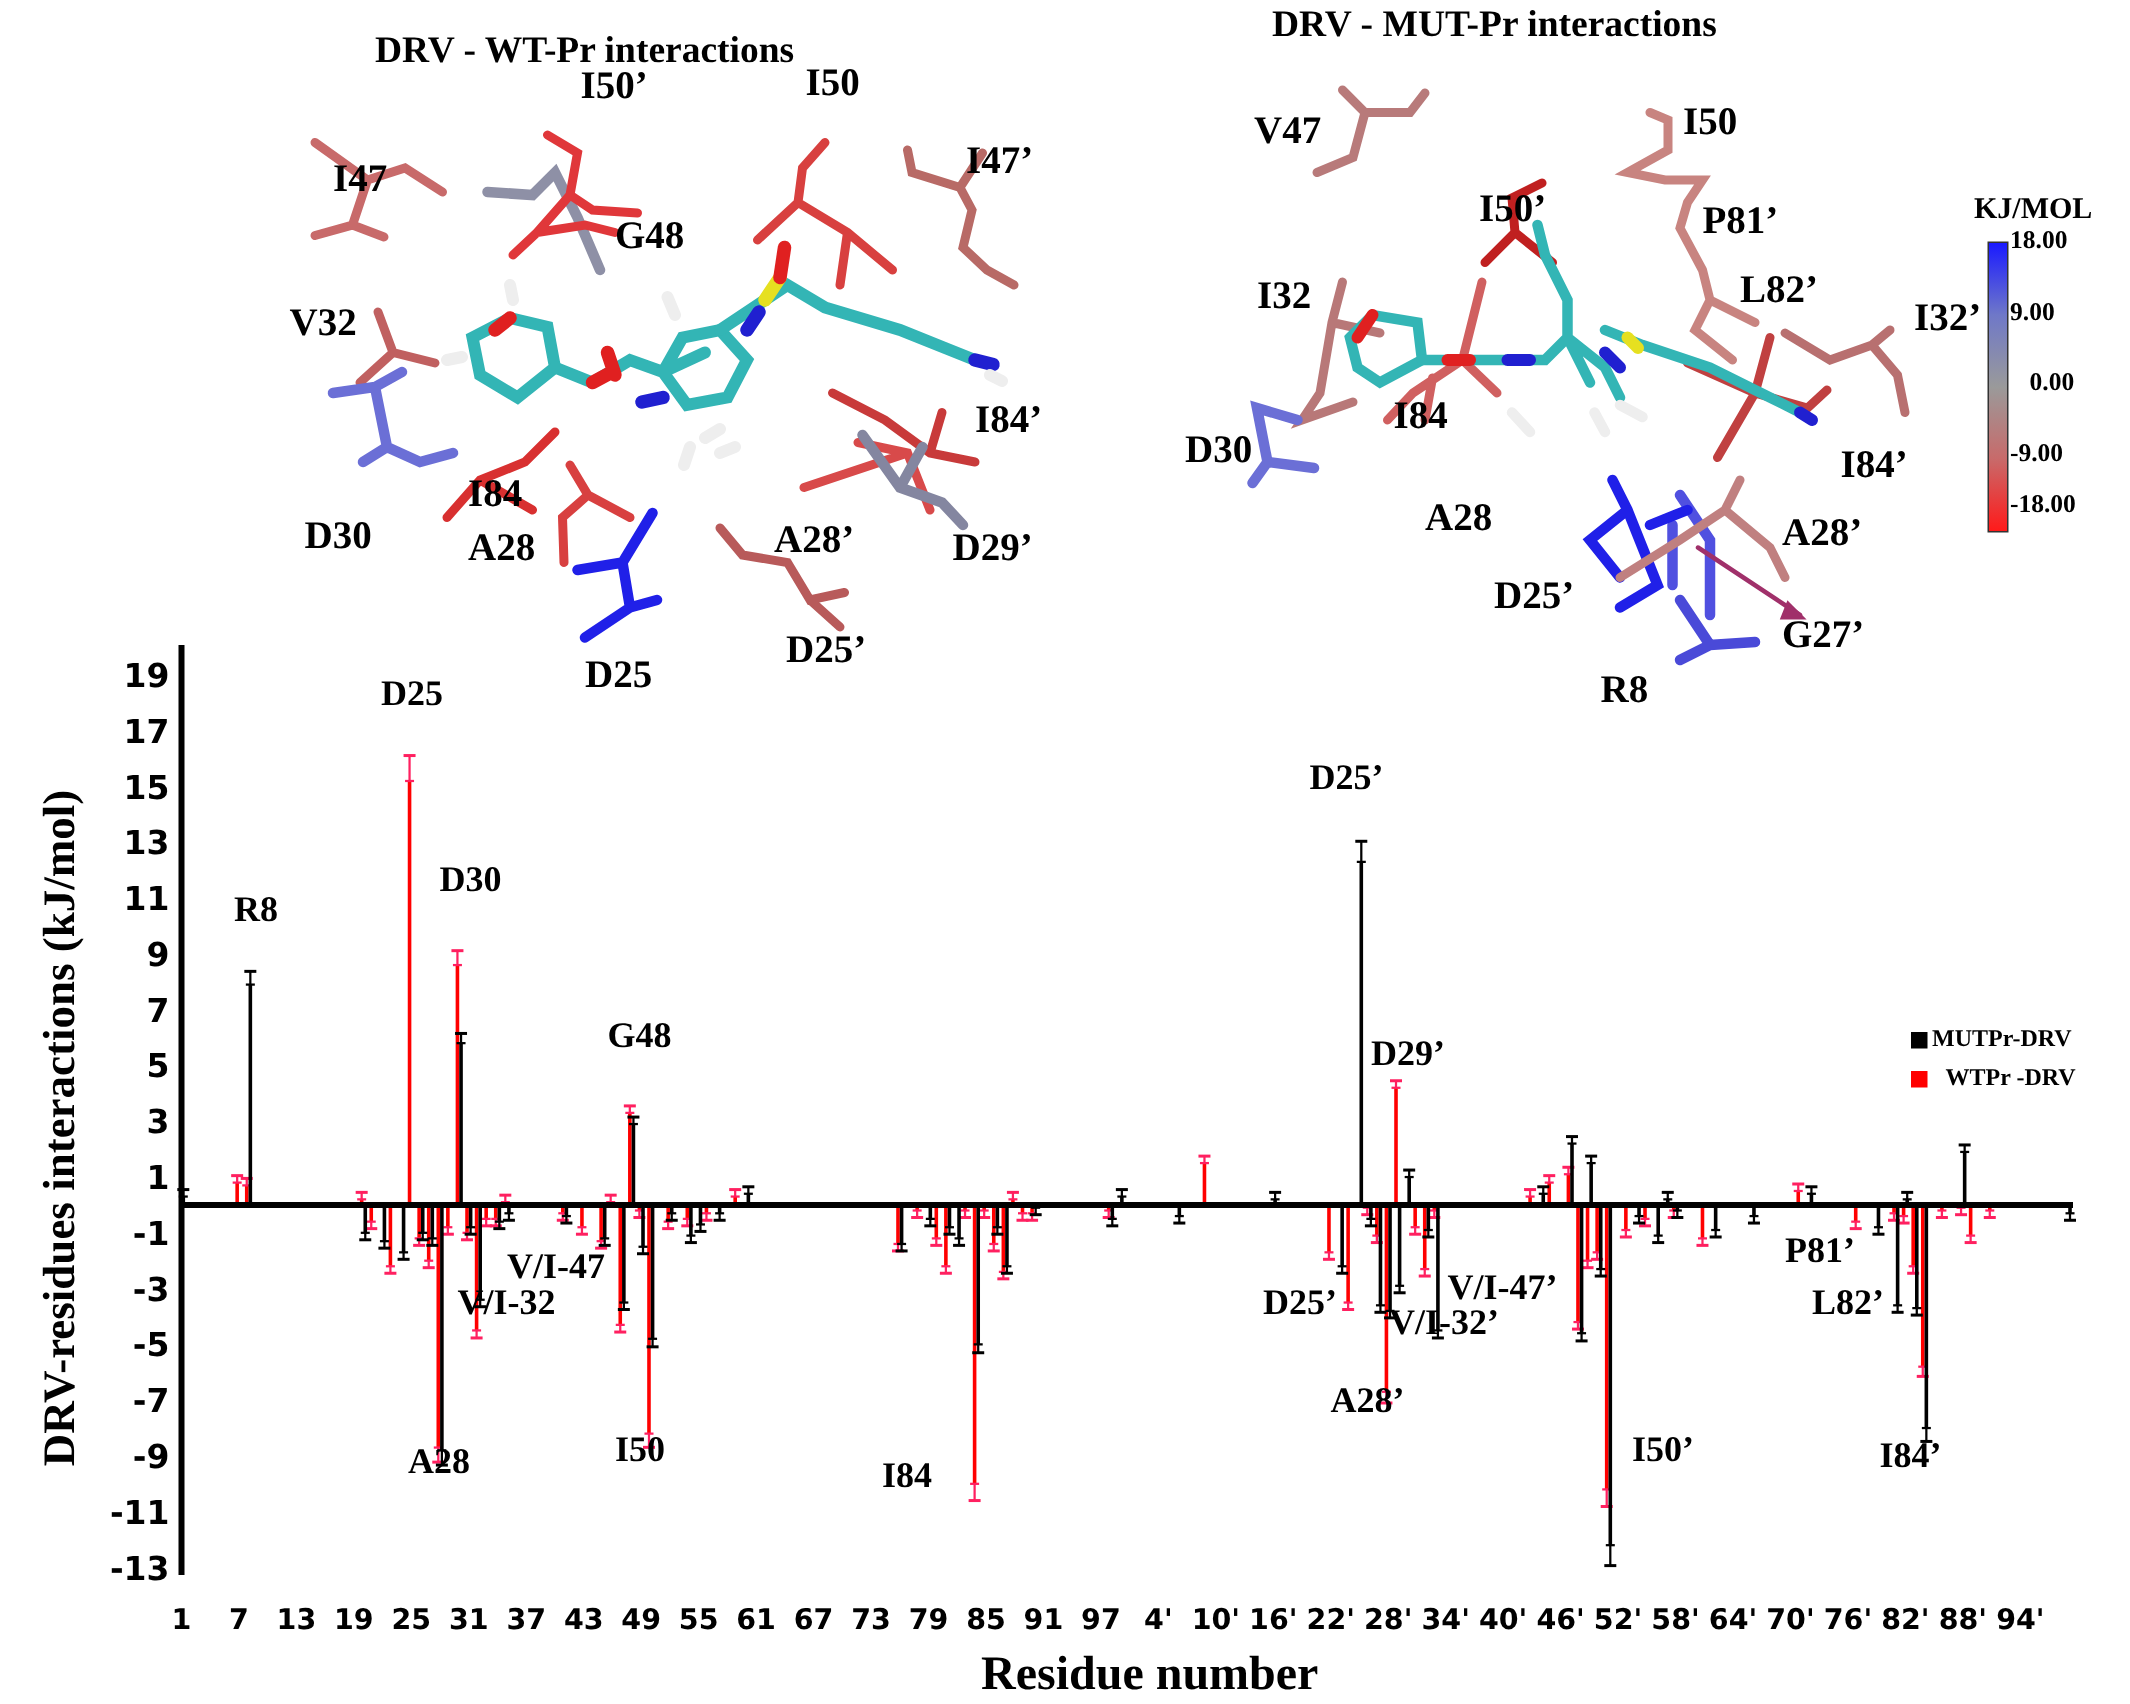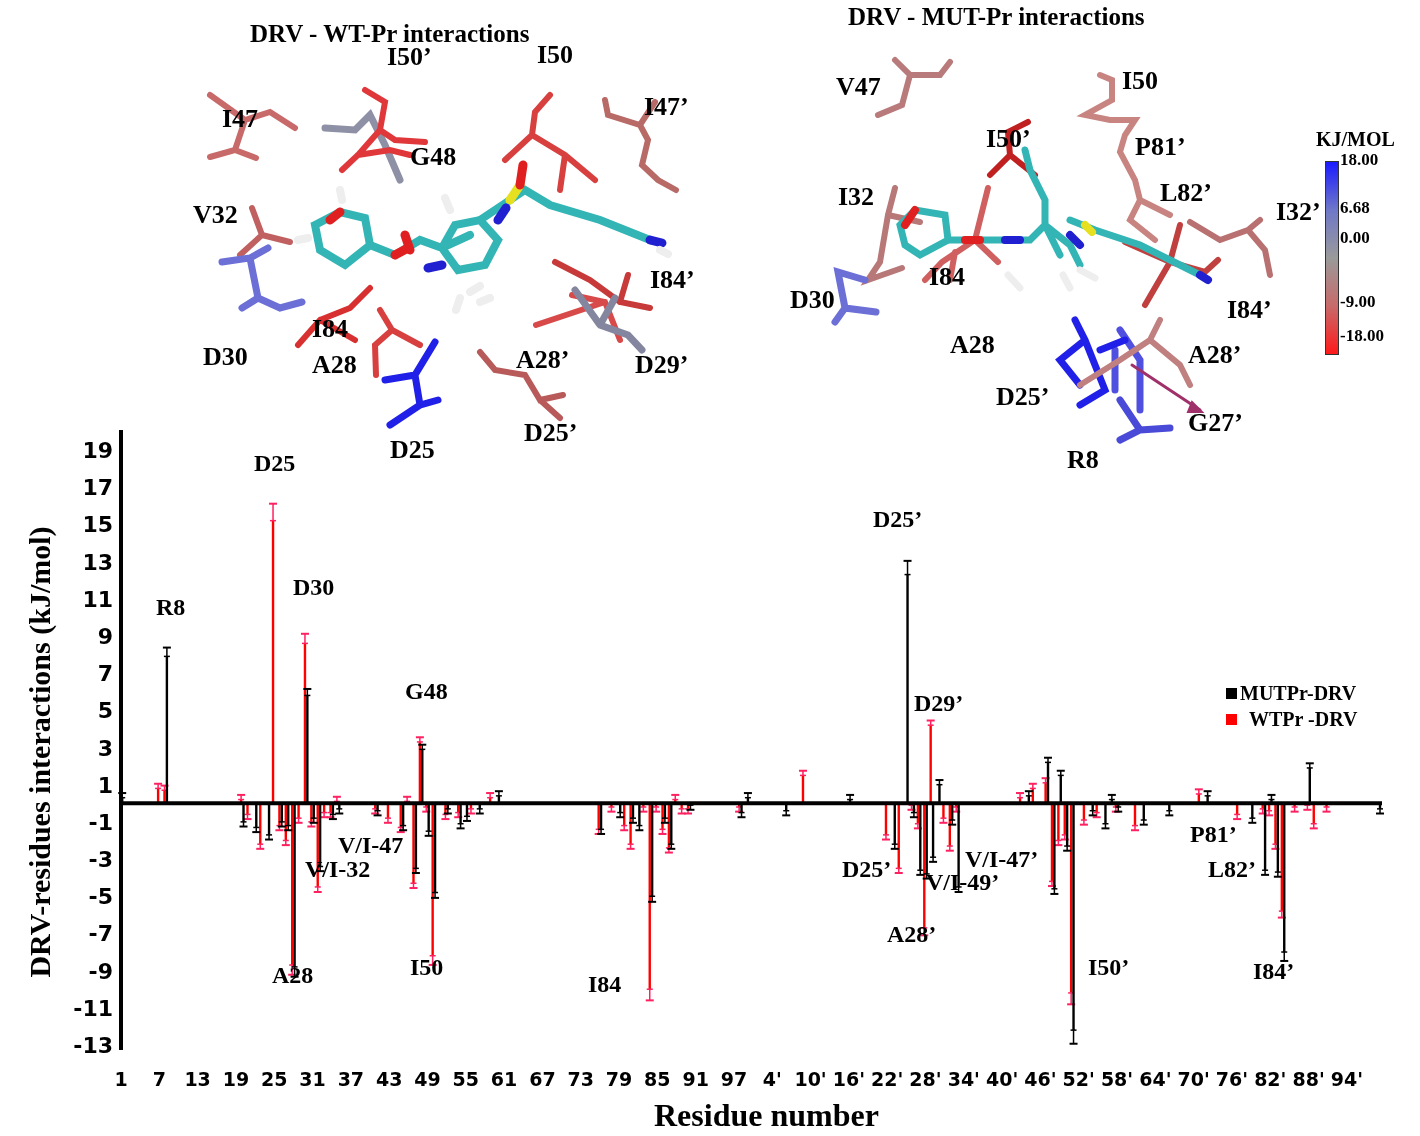--- a/index.html
+++ b/index.html
@@ -6,21 +6,21 @@
   body { width:1420px; height:1136px; position:relative; overflow:hidden;
          font-family:"Liberation Serif", serif; color:#000; }
   .panel-title { position:absolute; font-weight:bold; font-size:25px; white-space:nowrap; }
   .mol-panel { position:absolute; }
   .res-label { position:absolute; font-weight:bold; font-size:26px; white-space:nowrap; }
   .colorbar { position:absolute; left:1325px; top:161px; width:12px; height:192px;
               border:1px solid #333;
               background:linear-gradient(to bottom,#1a1aff 0%,#6f78c8 25%,#9a9a9a 50%,#c86a6a 75%,#ff1a1a 100%); }
   .cb-title { position:absolute; left:1316px; top:128px; font-weight:bold; font-size:20px; }
   .cb-tick { position:absolute; left:1340px; font-weight:bold; font-size:17px; }
-  .legend { position:absolute; left:1226px; top:680px; font-weight:bold; font-size:20px; }
+  .legend { position:absolute; left:1274px; top:680px; font-weight:bold; font-size:16px; }
   .legend-row { display:flex; align-items:center; height:26px; }
   .legend-swatch { width:11px; height:11px; margin-right:3px; }
   .chart-svg { position:absolute; left:0; top:0; }
   .ytick { font-family:"DejaVu Sans", sans-serif; font-weight:bold; font-size:22px; }
   .xtick { font-family:"DejaVu Sans", sans-serif; font-weight:bold; font-size:19px; }
   .ylabel { position:absolute; left:-220px; top:735px; width:520px; text-align:center;
             transform:rotate(-90deg); font-weight:bold; font-size:30px; white-space:nowrap; }
   .xlabel { position:absolute; left:620px; top:1097px; font-weight:bold; font-size:32px; white-space:nowrap;margin-left:34px; }
   .annot { position:absolute; font-size:24px; font-weight:bold; white-space:nowrap; }
 </style>
@@ -132,22 +132,22 @@
   <div class="res-label" style="left:950px;top:330px;">A28</div>
   <div class="res-label" style="left:1188px;top:340px;">A28’</div>
   <div class="res-label" style="left:996px;top:382px;">D25’</div>
   <div class="res-label" style="left:1188px;top:408px;">G27’</div>
   <div class="res-label" style="left:1067px;top:445px;">R8</div>
 </div>
 
 <div class="cb-title">KJ/MOL</div>
 <div class="colorbar"></div>
 <div class="cb-tick" style="top:150px;">18.00</div>
-<div class="cb-tick" style="top:198px;">6.68</div>
-<div class="cb-tick" style="top:228px;">0.00</div>
+<div class="cb-tick" style="top:198px;">9.00</div>
+<div class="cb-tick" style="top:245px;margin-left:13px;">0.00</div>
 <div class="cb-tick" style="top:292px;">-9.00</div>
 <div class="cb-tick" style="top:326px;">-18.00</div>
 
 <svg class="chart-svg" id="chart" width="1420" height="1136">
     <line x1="121" y1="430" x2="121" y2="1050" stroke="#000" stroke-width="4"></line>
     <text x="113" y="458" text-anchor="end" class="ytick">19</text>
     <text x="113" y="495.1875" text-anchor="end" class="ytick">17</text>
     <text x="113" y="532.375" text-anchor="end" class="ytick">15</text>
     <text x="113" y="569.5625" text-anchor="end" class="ytick">13</text>
     <text x="113" y="606.75" text-anchor="end" class="ytick">11</text>
@@ -757,21 +757,21 @@
     <div class="annot" style="left: 405px; top: 678px;">G48</div>
     <div class="annot" style="left: 873px; top: 506px;">D25’</div>
     <div class="annot" style="left: 914px; top: 690px;">D29’</div>
     <div class="annot" style="left: 338px; top: 832px;">V/I-47</div>
     <div class="annot" style="left: 305px; top: 856px;">V/I-32</div>
     <div class="annot" style="left: 272px; top: 962px;">A28</div>
     <div class="annot" style="left: 410px; top: 954px;">I50</div>
     <div class="annot" style="left: 588px; top: 971px;">I84</div>
     <div class="annot" style="left: 842px; top: 856px;">D25’</div>
     <div class="annot" style="left: 965px; top: 846px;">V/I-47’</div>
-    <div class="annot" style="left: 926px; top: 869px;">V/I-49’</div>
+    <div class="annot" style="left: 926px; top: 869px;">V/I-32’</div>
     <div class="annot" style="left: 887px; top: 921px;">A28’</div>
     <div class="annot" style="left: 1088px; top: 954px;">I50’</div>
     <div class="annot" style="left: 1190px; top: 821px;">P81’</div>
     <div class="annot" style="left: 1208px; top: 856px;">L82’</div>
     <div class="annot" style="left: 1253px; top: 958px;">I84’</div>
   </div>
 
 <div class="legend">
   <div class="legend-row">
     <span class="legend-swatch" style="background:#000;"></span>

